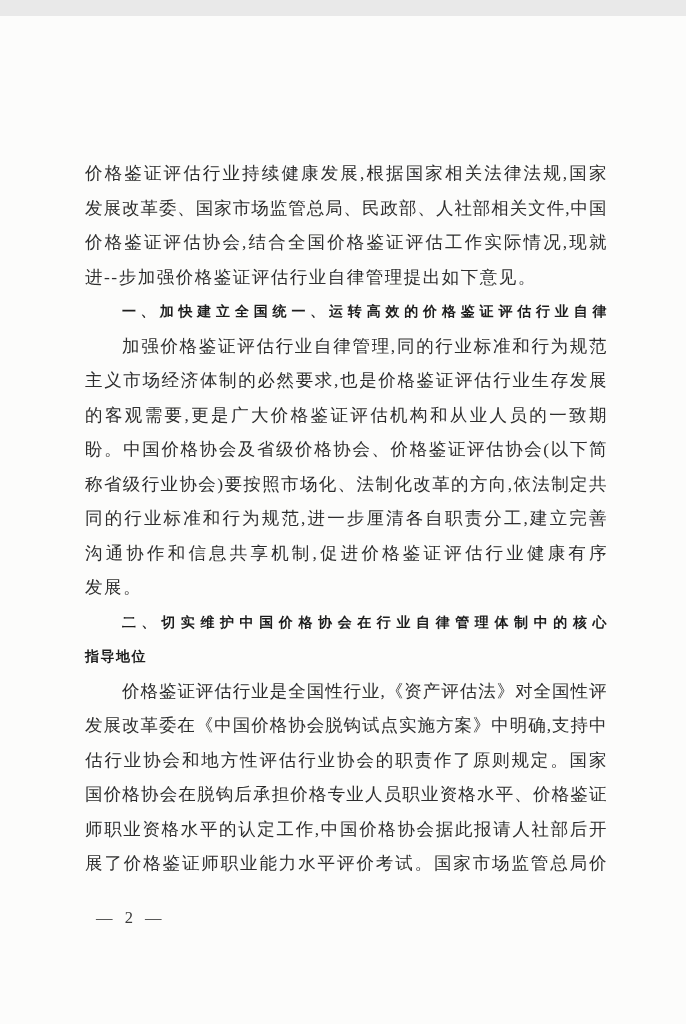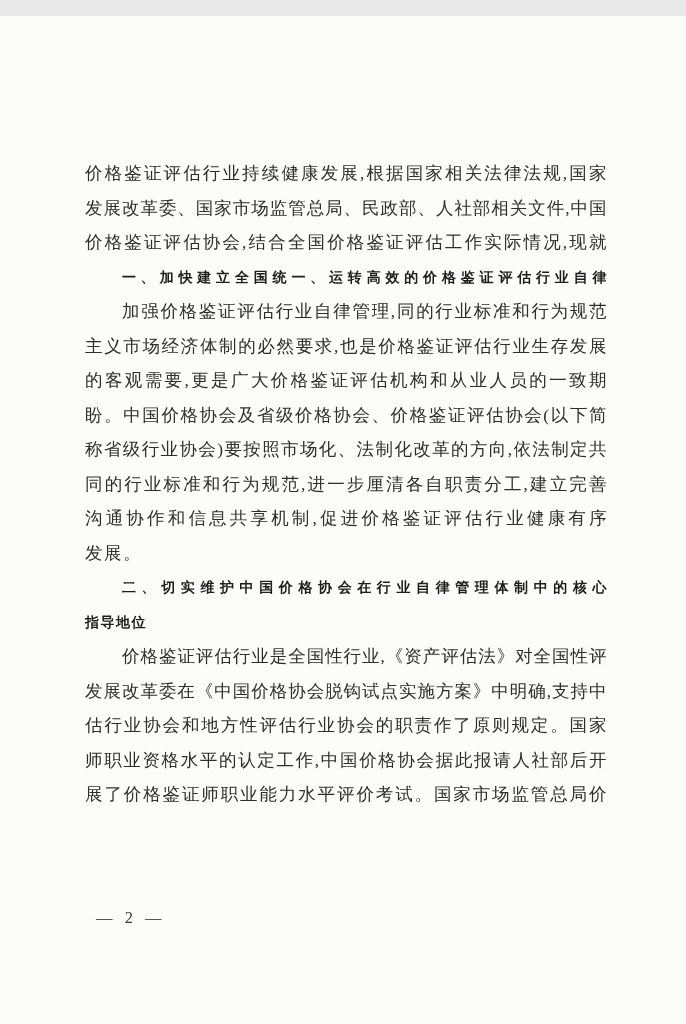--- a/index.html
+++ b/index.html
@@ -61,31 +61,33 @@
   }
 </style>
 </head>
 <body>
 
 <div class="page">
   <div class="doc-body" id="doc-lines">
       <div class="line body justify">价格鉴证评估行业持续健康发展,根据国家相关法律法规,国家</div>
       <div class="line body justify">发展改革委、国家市场监管总局、民政部、人社部相关文件,中国</div>
       <div class="line body justify">价格鉴证评估协会,结合全国价格鉴证评估工作实际情况,现就</div>
+      <div class="line body">进--步加强价格鉴证评估行业自律管理提出如下意见。</div>
       <div class="line heading indent justify">一、加快建立全国统一、运转高效的价格鉴证评估行业自律</div>
       <div class="line body indent justify">加强价格鉴证评估行业自律管理,同的行业标准和行为规范</div>
       <div class="line body justify">主义市场经济体制的必然要求,也是价格鉴证评估行业生存发展</div>
       <div class="line body justify">的客观需要,更是广大价格鉴证评估机构和从业人员的一致期</div>
       <div class="line body justify">盼。中国价格协会及省级价格协会、价格鉴证评估协会(以下简</div>
       <div class="line body justify">称省级行业协会)要按照市场化、法制化改革的方向,依法制定共</div>
       <div class="line body justify">同的行业标准和行为规范,进一步厘清各自职责分工,建立完善</div>
       <div class="line body justify">沟通协作和信息共享机制,促进价格鉴证评估行业健康有序</div>
       <div class="line body">发展。</div>
       <div class="line heading indent justify">二、切实维护中国价格协会在行业自律管理体制中的核心</div>
       <div class="line heading">指导地位</div>
       <div class="line body indent justify">价格鉴证评估行业是全国性行业,《资产评估法》对全国性评</div>
       <div class="line body justify">发展改革委在《中国价格协会脱钩试点实施方案》中明确,支持中</div>
       <div class="line body justify">估行业协会和地方性评估行业协会的职责作了原则规定。国家</div>
+      <div class="line body justify">国价格协会在脱钩后承担价格专业人员职业资格水平、价格鉴证</div>
       <div class="line body justify">师职业资格水平的认定工作,中国价格协会据此报请人社部后开</div>
       <div class="line body justify">展了价格鉴证师职业能力水平评价考试。国家市场监管总局价</div>
     </div>
   <div class="footer">— 2 —</div>
 </div>
 
 </body></html>

